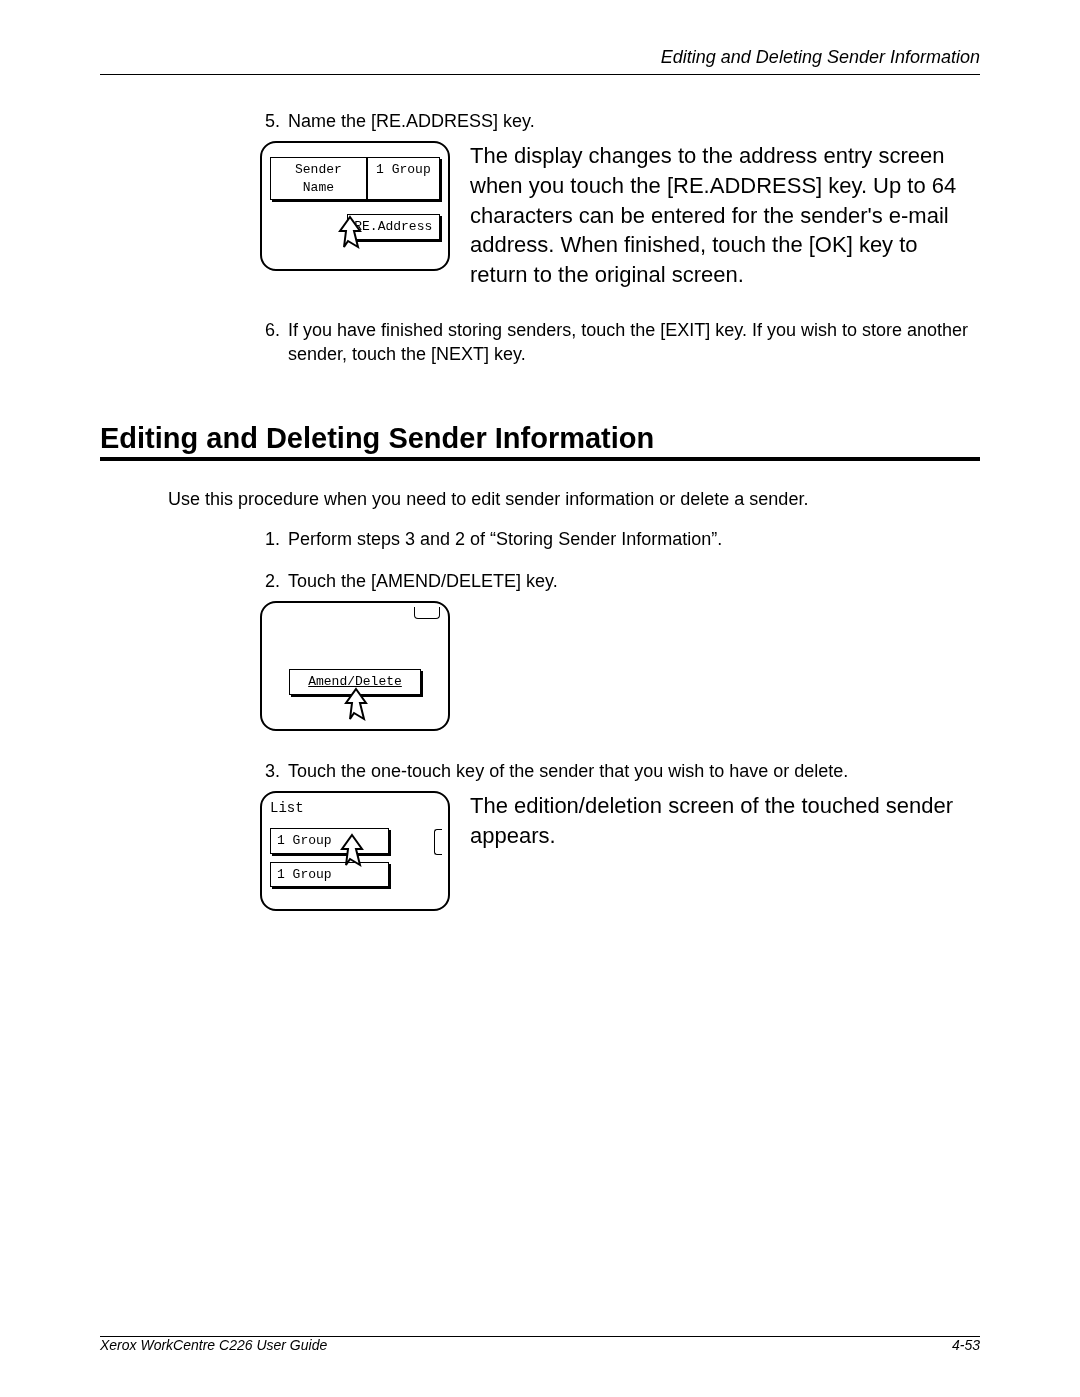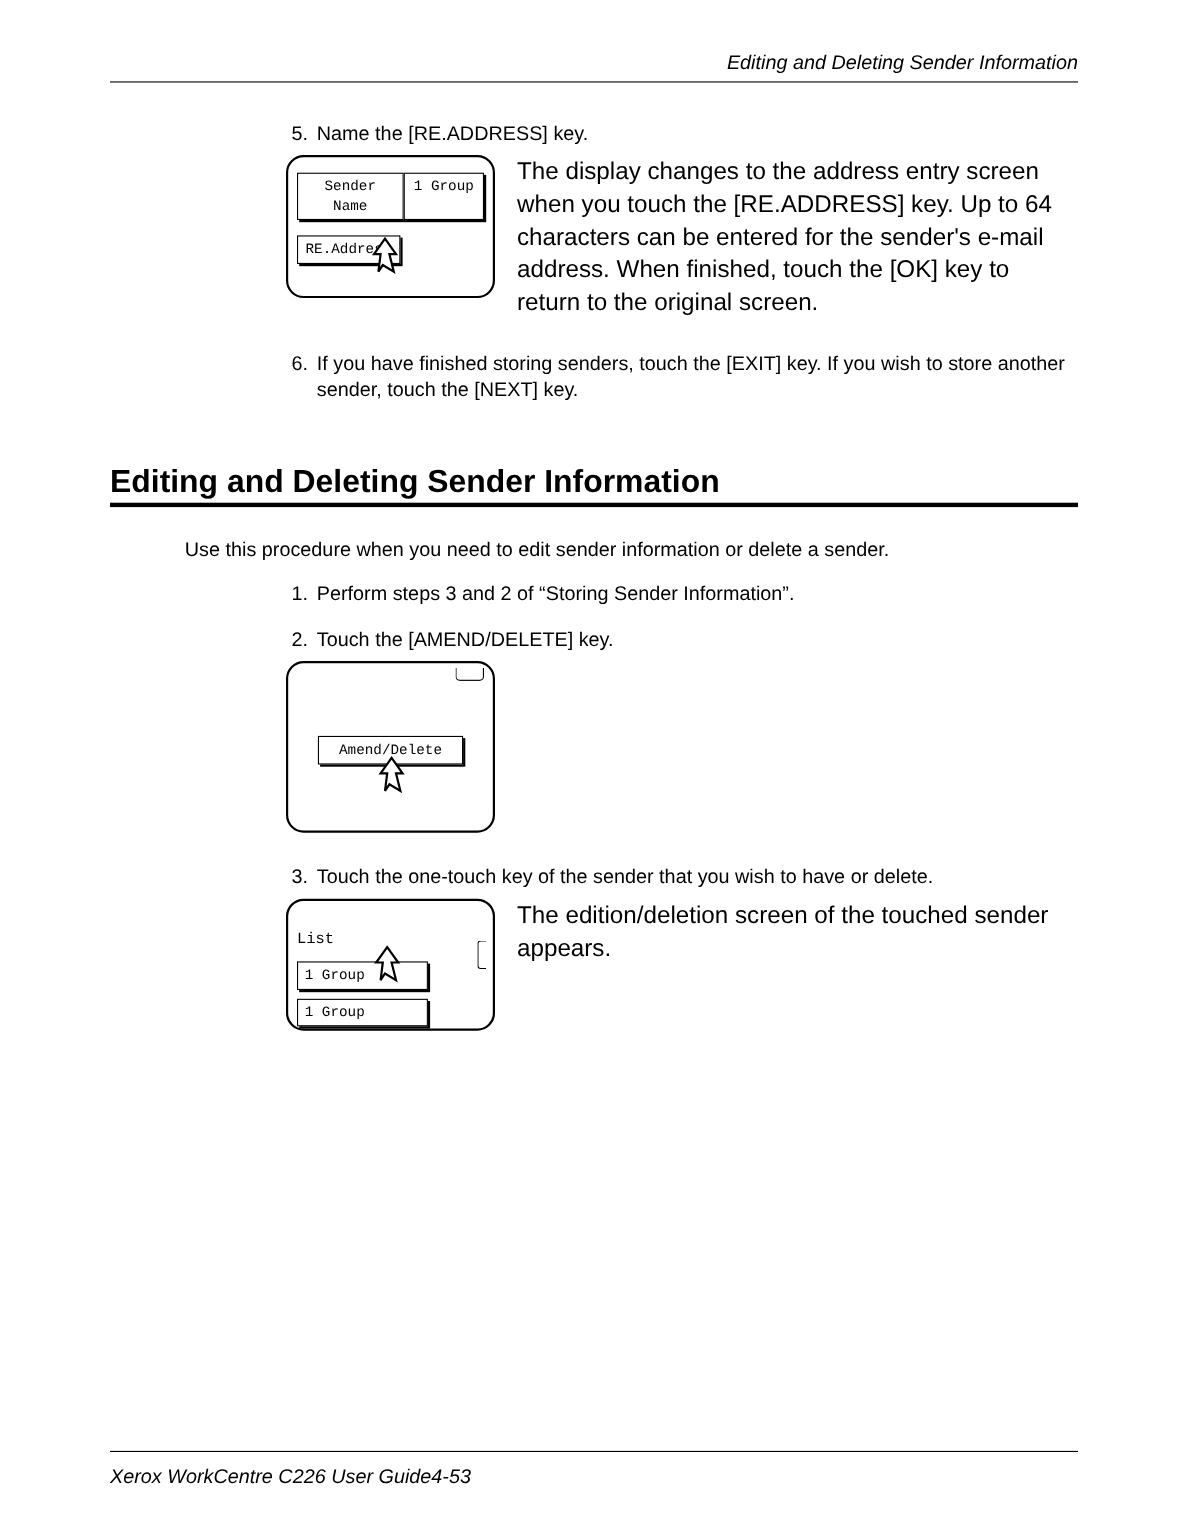--- a/index.html
+++ b/index.html
@@ -48,47 +48,47 @@
   }
   
   .panel {
     border: 2px solid #000;
     border-radius: 16px;
     width: 190px;
     position: relative;
     font-family: "Courier New", monospace;
     font-size: 14px;
   }
-  .panel .row { display: flex; }
+  .panel .row { display: flex; justify-content: flex-end; }
   .btn {
     border: 1.5px solid #000;
     box-shadow: 2px 2px 0 #000;
     padding: 3px 6px;
     text-align: center;
     background: #fff;
   }
   .btn-sm { font-size: 13px; }
   
   .panel1 { height: 130px; padding: 14px 8px 8px 8px; }
   .panel1 .row1 .btn:first-child { flex: 1.4; }
   .panel1 .row1 .btn:last-child { flex: 1; margin-left: 0; }
   .panel1 .row2 { margin-top: 14px; }
   .panel1 .row2 .btn { width: 55%; }
   
-  .panel2 { height: 156px; padding: 8px; }
+  .panel2 { height: 130px; padding: 8px; text-decoration: underline; }
   .panel2 .top-right {
     position: absolute; right: 8px; top: 4px;
     width: 26px; height: 12px;
     border: 1.5px solid #000; border-top: none;
     border-radius: 0 0 4px 4px;
   }
   .panel2 .btn { width: 78%; margin: 58px auto 0 auto; display: block; }
   
   .panel3 { height: 120px; padding: 6px 8px; }
-  .panel3 .list-lbl { margin-bottom: 10px; margin-top: 20px; }
+  .panel3 .list-lbl { margin-bottom: 10px; }
   .panel3 .btn { width: 70%; margin-bottom: 8px; text-align: left; display: block; }
   .panel3 .side {
     position: absolute; right: 6px; top: 36px;
     width: 8px; height: 26px; border: 1.5px solid #000;
     border-radius: 3px 0 0 3px; border-right: none;
   }
   
   .arrow {
     position: absolute;
     width: 32px; height: 40px;
@@ -111,24 +111,25 @@
     line-height: 1.4;
     margin-bottom: 14px;
   }
 
   .footer {
     position: absolute;
     left: 100px;
     bottom: 44px;
     width: 880px;
     border-top: 1.5px solid #000;
-    padding-top: 12px;
+    padding-top: 0;
     display: flex;
+    justify-content: space-between;
     font-style: italic;
-    font-size: 18px;
+    font-size: 14px;
   }
 </style>
 </head>
 <body>
 
 <div class="page">
 
   <div class="running-head">Editing and Deleting Sender Information</div>
 
   <div class="content-block">

